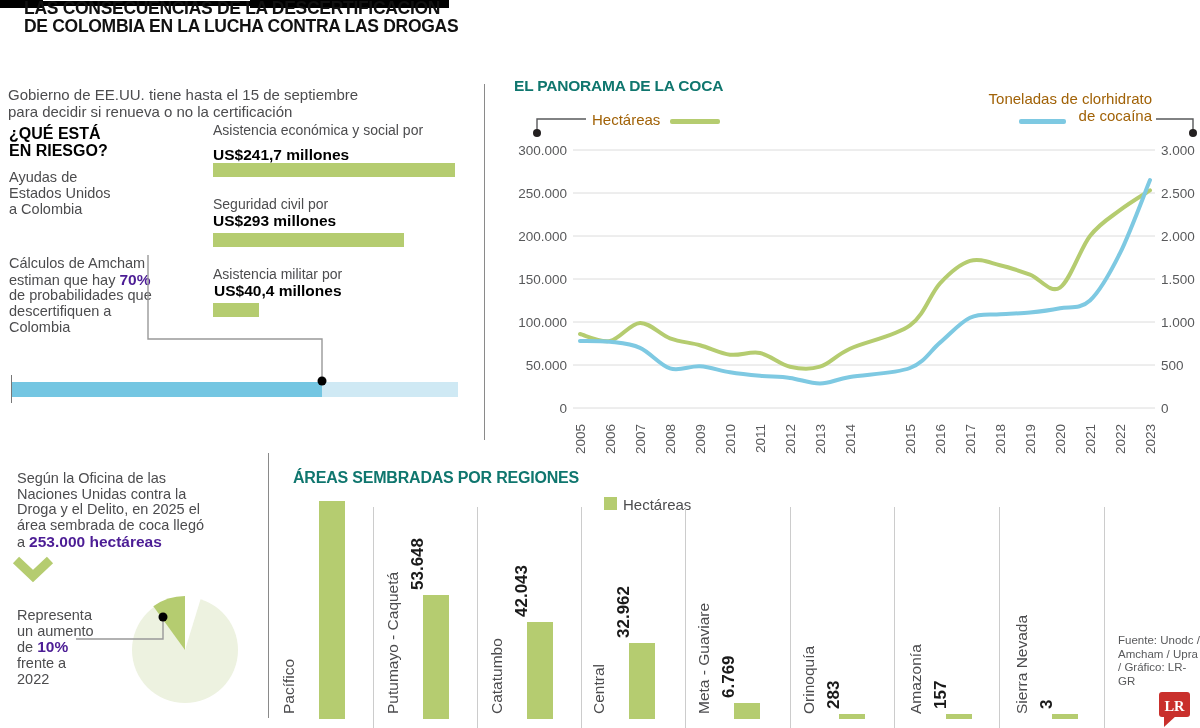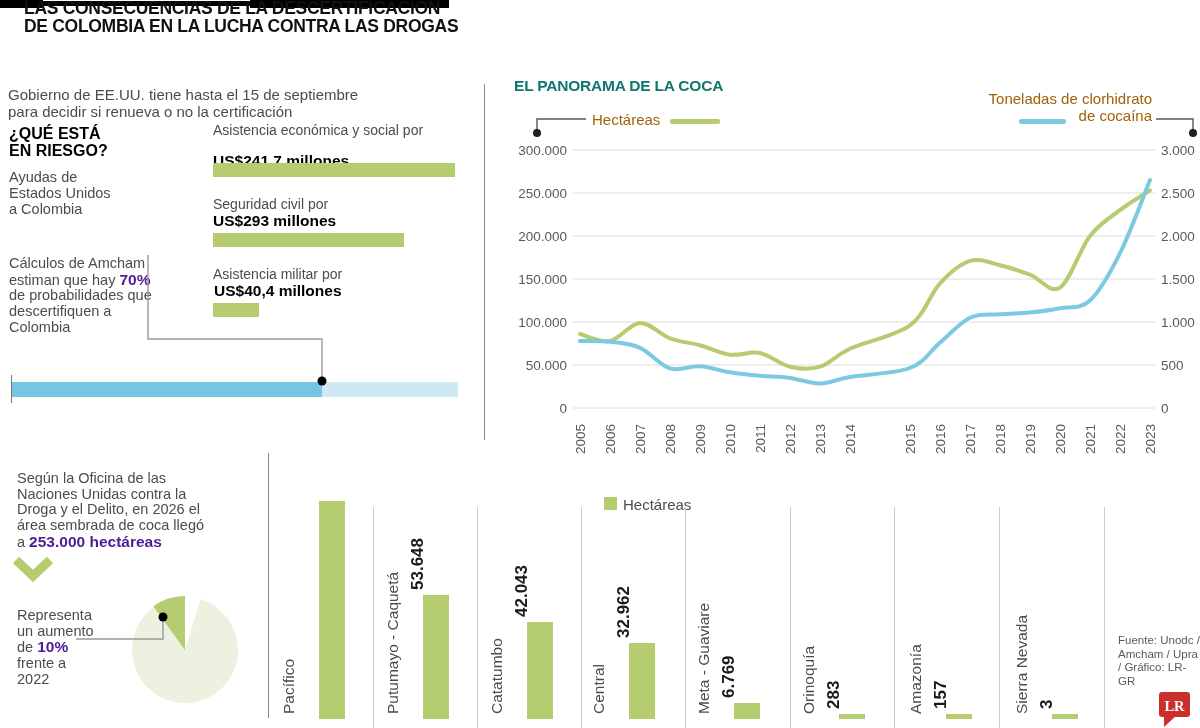--- a/index.html
+++ b/index.html
@@ -45,21 +45,21 @@
 a Colombia</div>
   <div class="abs body-txt gray pre" style="left:9px;top:240px;width:190px;">
     <span>Cálculos de Amcham
 estiman que hay </span><b style="font-size:15.5px;">70%</b><span>
 de probabilidades que
 descertifiquen a
 Colombia</span>
   </div>
 
   <div class="abs aid-label" style="left:213px;top:122px;">Asistencia económica y social por</div>
-  <div class="abs aid-amount" style="left:213px;top:152px;">US$241,7 millones</div>
+  <div class="abs aid-amount" style="left:213px;top:146px;">US$241,7 millones</div>
   <div class="abs greenbar" style="left:213px;top:163px;width:242px;height:14px;"></div>
 
   <div class="abs aid-label" style="left:213px;top:196px;">Seguridad civil por</div>
   <div class="abs aid-amount" style="left:213px;top:212px;">US$293 millones</div>
   <div class="abs greenbar" style="left:213px;top:233px;width:191px;height:14px;"></div>
 
   <div class="abs aid-label" style="left:213px;top:266px;">Asistencia militar por</div>
   <div class="abs aid-amount" style="left:214px;top:282px;">US$40,4 millones</div>
   <div class="abs greenbar" style="left:213px;top:303px;width:46px;height:14px;"></div>
 
@@ -139,32 +139,33 @@
       <path d="M185,650 L185,594 A56,56 0 0 1 201.4,596.4 Z" fill="#ffffff"></path>
       <path d="M185,650 L153.3,606.3 A54,54 0 0 1 185,596 Z" fill="#b5cc70"></path>
     </g>
     <polyline points="163,620 163,639 76,639" fill="none" stroke="#999" stroke-width="1.4"></polyline>
     <circle cx="163" cy="617" r="4.5" fill="#000"></circle>
   </svg>
 
   <div class="abs body-txt gray pre" style="left:17px;top:455px;width:230px;">
     <span>Según la Oficina de las
 Naciones Unidas contra la
-Droga y el Delito, en 2026 el
+Droga y el Delito, en 2025 el
 área sembrada de coca llegó
 a </span><b style="font-size:15.5px;">253.000 hectáreas</b>
   </div>
   <div class="abs body-txt gray pre" style="left:17px;top:592px;width:110px;">
     <span>Representa
 un aumento
 de </span><b style="font-size:15.5px;">10%</b><span>
 frente a
 2022</span>
   </div>
 
+  <div class="abs chart-title" style="left:293px;top:469px;font-size:16px;">ÁREAS SEMBRADAS POR REGIONES</div>
   <div class="abs" style="left:604px;top:497px;width:13px;height:13px;background:#b5cc70;"></div>
   <div class="abs legend-txt" style="left:623px;top:496px;color:#4c4c4e;">Hectáreas</div>
   <div class="abs" id="region-bars" style="left:0;top:0;width:1200px;height:728px;pointer-events:none;">
       <div class="abs divline" style="left: 373px; top: 507px; height: 221px;"></div>
       <div class="abs divline" style="left: 477px; top: 507px; height: 221px;"></div>
       <div class="abs divline" style="left: 581px; top: 507px; height: 221px;"></div>
       <div class="abs divline" style="left: 685px; top: 507px; height: 221px;"></div>
       <div class="abs divline" style="left: 790px; top: 507px; height: 221px;"></div>
       <div class="abs divline" style="left: 894px; top: 507px; height: 221px;"></div>
       <div class="abs divline" style="left: 999px; top: 507px; height: 221px;"></div>

